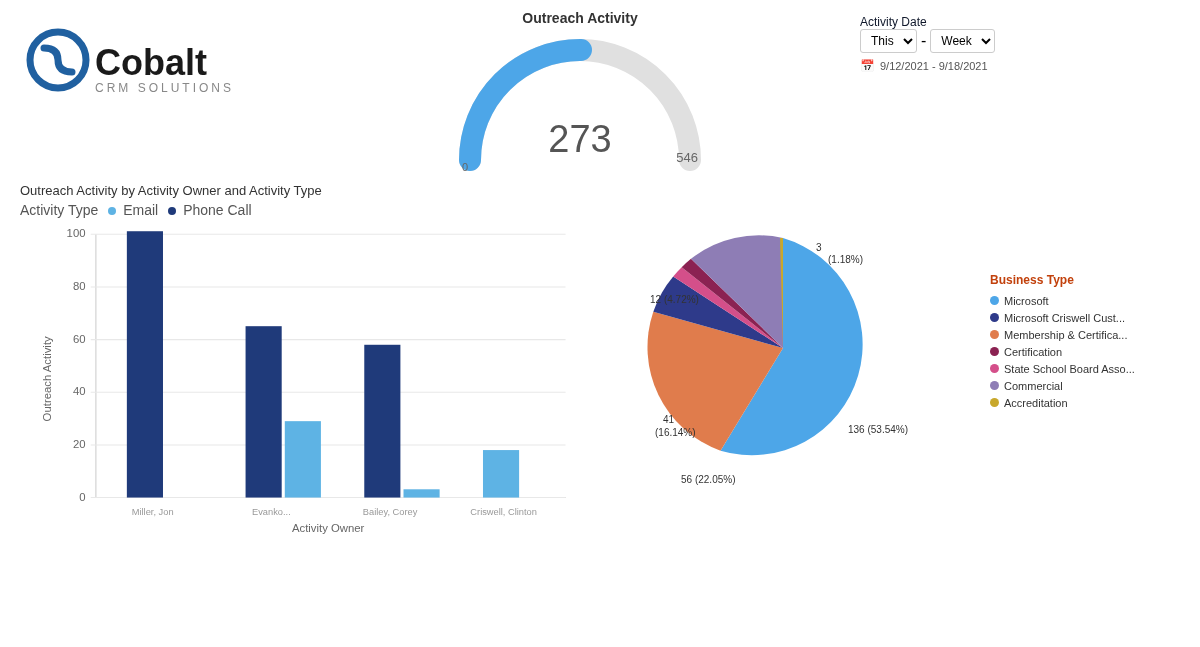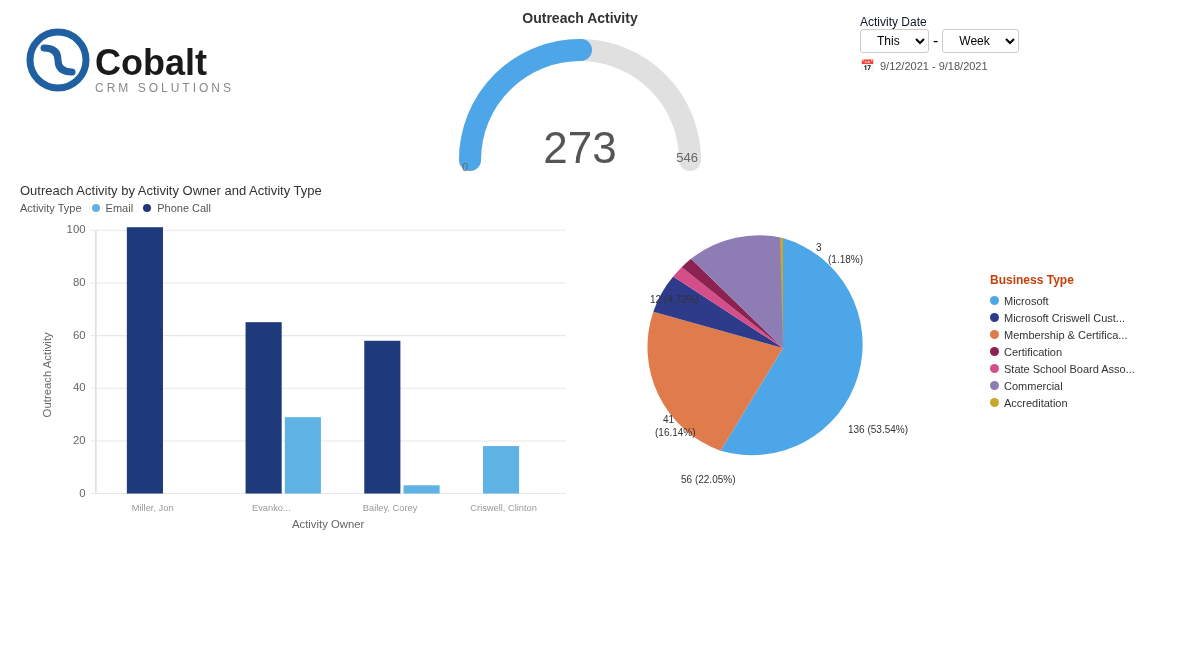--- a/index.html
+++ b/index.html
@@ -53,24 +53,24 @@
     }
 
     .gauge-container {
       position: relative;
       width: 260px;
       height: 145px;
     }
 
     .gauge-number {
       position: absolute;
-      bottom: 2px;
+      bottom: 14px;
       left: 50%;
       transform: translateX(-50%);
-      font-size: 44px;
+      font-size: 38px;
       font-weight: 300;
       color: #555;
     }
 
     .gauge-min {
       position: absolute;
       bottom: 2px;
       left: 12px;
       font-size: 11px;
       color: #666;
@@ -99,21 +99,21 @@
     .date-controls {
       display: flex;
       gap: 4px;
       align-items: center;
       margin-bottom: 6px;
     }
 
     .date-select {
       border: 1px solid #ccc;
       border-radius: 3px;
-      padding: 3px 12px;
+      padding: 3px 6px;
       font-size: 12px;
       background: #fff;
       cursor: pointer;
     }
 
     .date-range-display {
       display: flex;
       align-items: center;
       gap: 5px;
       font-size: 11px;
@@ -142,21 +142,21 @@
     }
 
     .chart-title {
       font-size: 13px;
       font-weight: 400;
       color: #333;
       margin-bottom: 4px;
     }
 
     .chart-subtitle {
-      font-size: 11px;
+      font-size: 14px;
       color: #555;
       margin-bottom: 6px;
       display: flex;
       align-items: center;
       gap: 10px;
     }
 
     .legend-dot {
       width: 8px;
       height: 8px;

